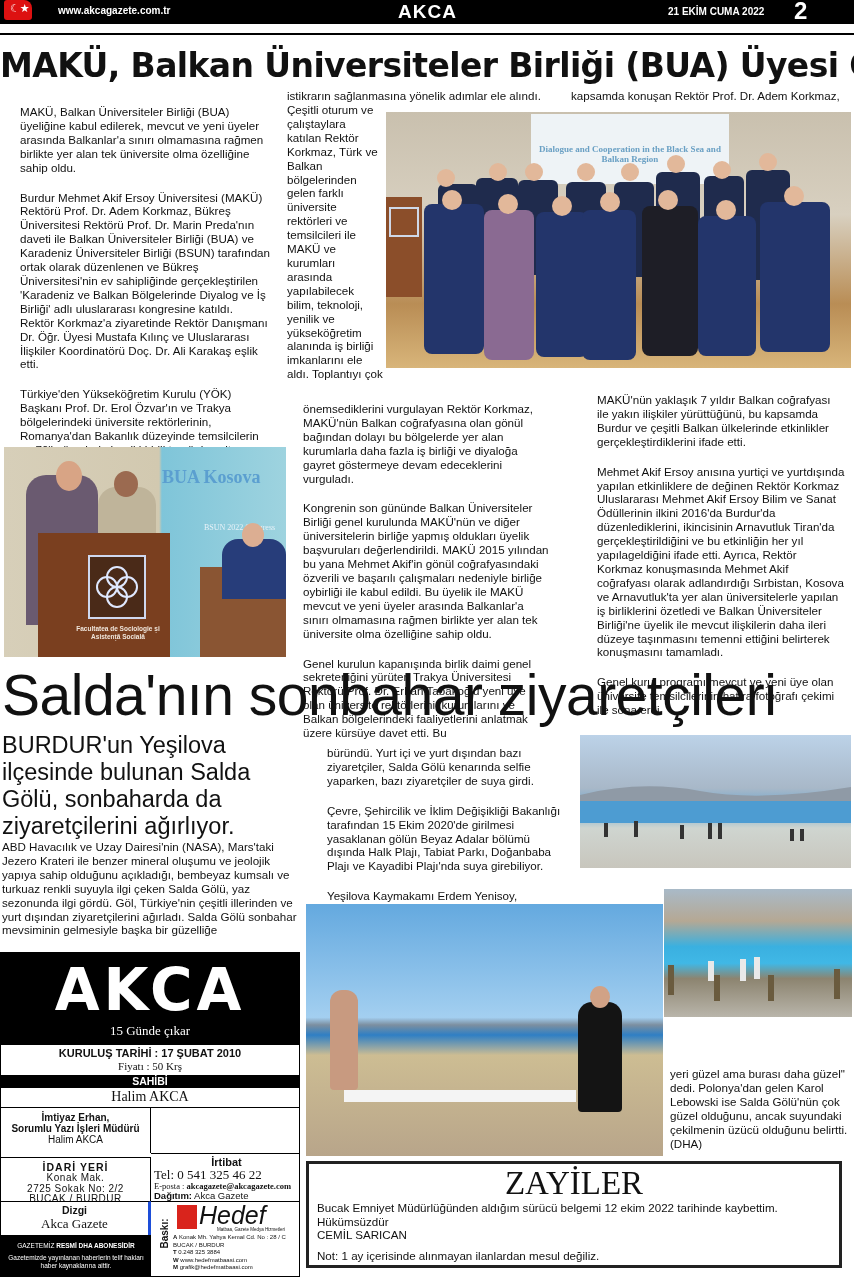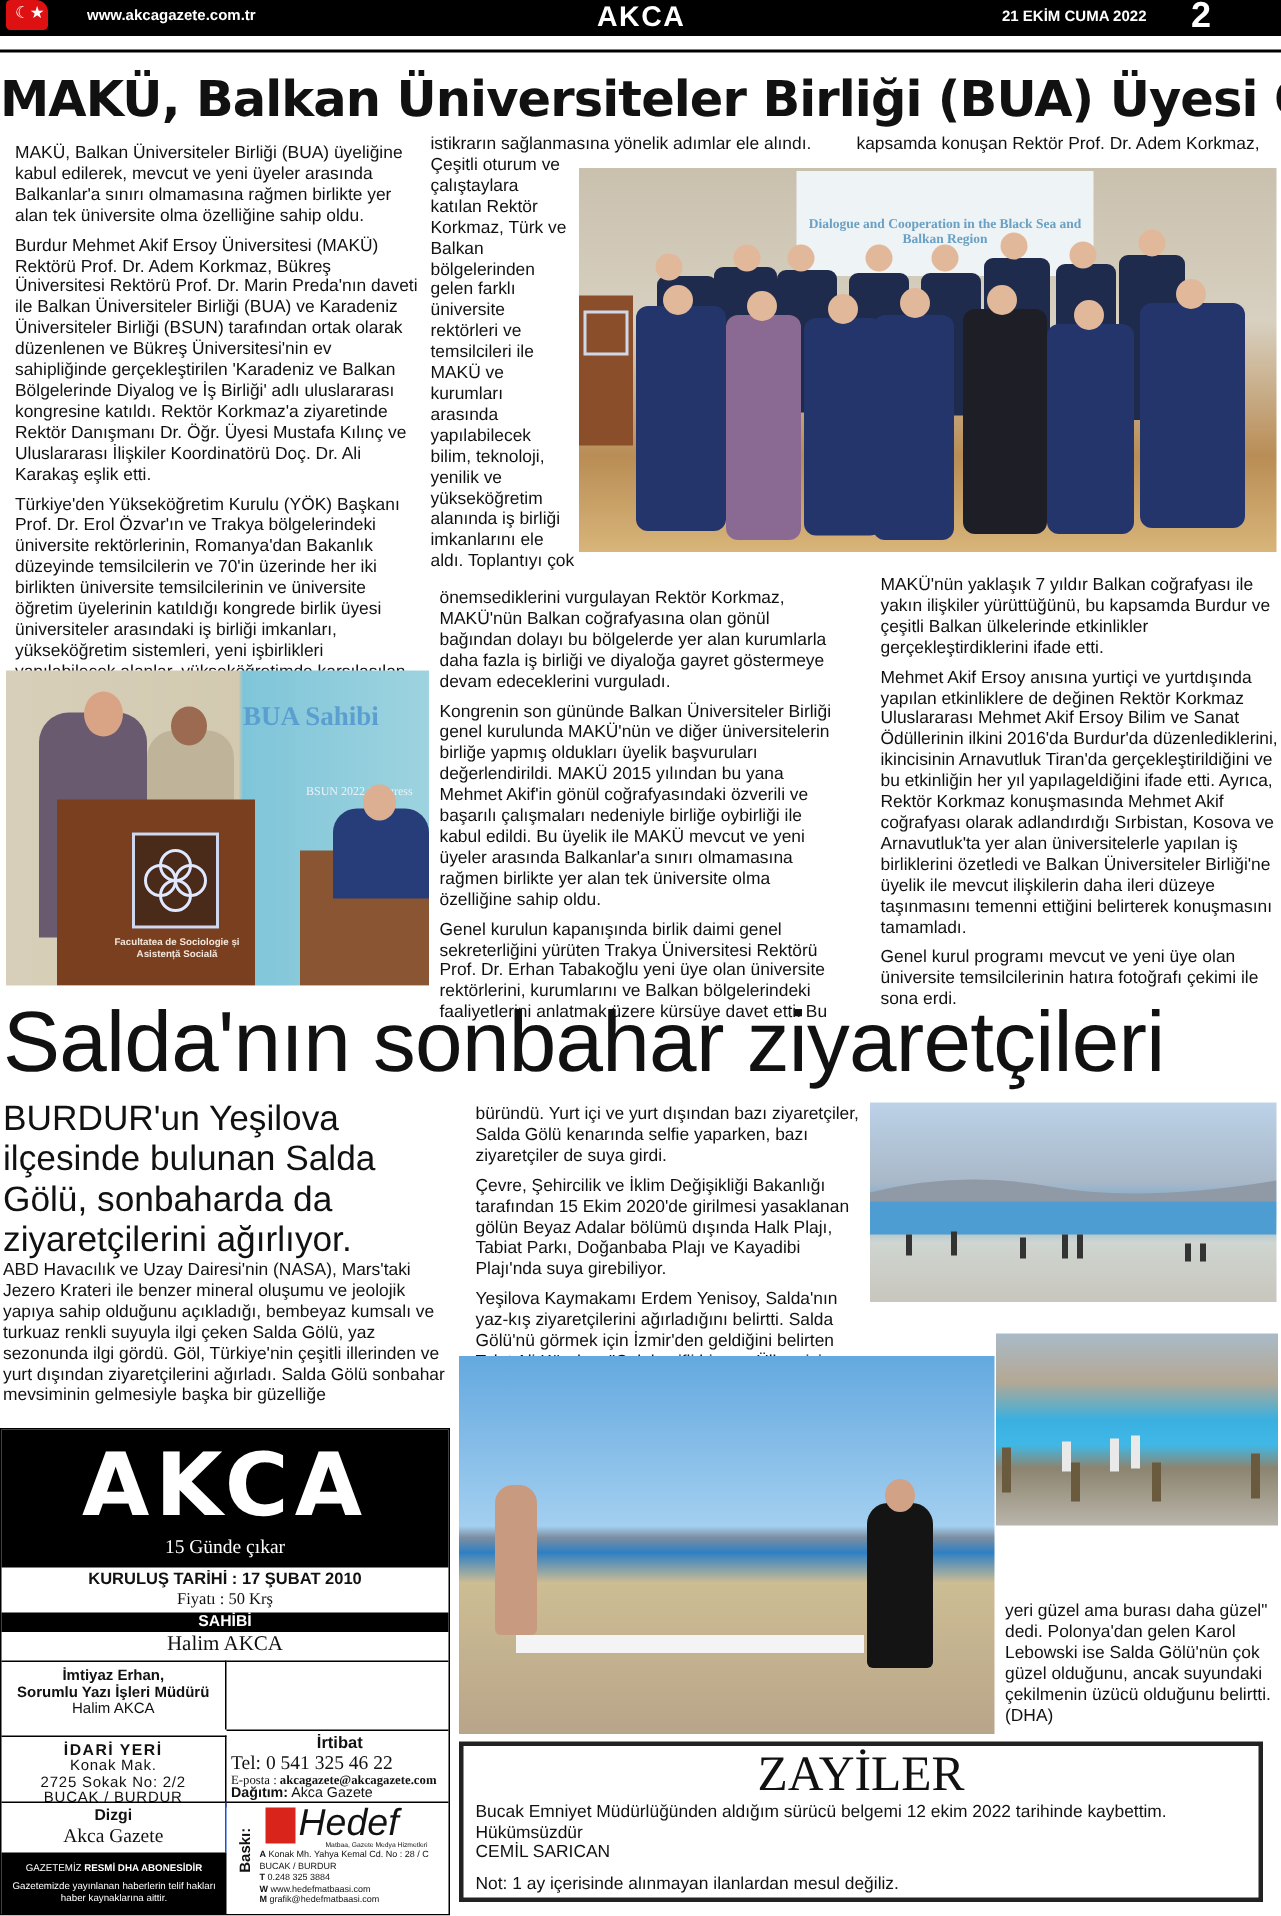--- a/index.html
+++ b/index.html
@@ -8,21 +8,21 @@
   .topbar{left:0;top:0;width:854px;height:24px;background:#000;}
   .topbar .url{left:58px;top:5px;color:#fff;font-size:10px;font-weight:bold;}
   .topbar .logo{left:398px;top:1px;color:#fff;font-size:19px;font-weight:bold;letter-spacing:1px;}
   .topbar .date{left:668px;top:6px;color:#fff;font-size:10px;font-weight:bold;}
   .topbar .page{left:794px;top:-3px;color:#fff;font-size:24px;font-weight:bold;}
   .flag{left:4px;top:0;width:28px;height:20px;background:#d11;border-radius:3px 8px 3px 3px;}
   .flag span{color:#fff;font-size:11px;position:absolute;left:6px;top:2px;}
   .rule{left:0;top:33px;width:854px;height:2px;background:#000;}
   .headline1{left:0;top:44px;width:854px;font-family:"DejaVu Sans",sans-serif;font-weight:bold;font-size:33px;letter-spacing:-0.6px;line-height:44px;white-space:nowrap;}
   .col{font-size:11.6px;line-height:13.9px;}
-  .col p{margin:6px;}
+  .col p{margin:16px;}
   .photo{overflow:hidden;}
   .ph1{left:386px;top:112px;width:465px;height:256px;background:linear-gradient(#c9c0ae 0%,#d8d0c0 40%,#b98d55 75%,#d8b57a 100%);}
   .ph2{left:4px;top:447px;width:282px;height:210px;background:linear-gradient(90deg,#d7cfb9 0%,#d2c9b0 55%,#7fc5d9 56%,#9ed3df 100%);}
   .headline2{left:2px;top:660px;width:850px;font-size:57px;line-height:70px;white-space:nowrap;letter-spacing:-0.5px;}
   .lead{left:2px;top:732px;width:300px;font-size:23.5px;line-height:27px;}
   .ph3{left:580px;top:735px;width:271px;height:133px;background:linear-gradient(#bcd2e8 0%,#a8b8c8 40%,#6aa6cf 55%,#cfd5d0 70%,#c8c6bd 100%);}
   .ph4{left:306px;top:904px;width:357px;height:252px;background:linear-gradient(#64a9df 0%,#a3cff0 45%,#7c8fa0 48%,#2f7fc4 52%,#cdbd93 60%,#b8a58a 100%);}
   .ph5{left:664px;top:889px;width:188px;height:128px;background:linear-gradient(#a9bac8 0%,#b5a894 25%,#3ab0e0 45%,#40b8e6 58%,#8c8470 70%,#b9b5aa 100%);}
   .masthead{left:0;top:952px;width:300px;height:325px;border:1px solid #000;box-sizing:border-box;}
   .mh-black{left:0;top:0;width:298px;height:92px;background:#000;}
@@ -113,21 +113,21 @@
         <circle cx="176" cy="94" r="10"></circle>
       <circle cx="224" cy="90" r="10"></circle>
         <circle cx="282" cy="88" r="10"></circle>
         <circle cx="340" cy="98" r="10"></circle>
         <circle cx="408" cy="84" r="10"></circle>
     </g>
   </svg>
 </div>
 
 <div class="abs photo ph2">
-  <div class="abs" style="left:158px;top:20px;width:124px;font-family:'Liberation Serif',serif;font-weight:bold;font-size:18px;color:#5b9fd0;">BUA Sahibi</div>
+  <div class="abs" style="left:158px;top:20px;width:124px;font-family:'Liberation Serif',serif;font-weight:bold;font-size:18px;color:#5b9fd0;">BUA Kosova</div>
   <div class="abs" style="left:200px;top:76px;width:90px;font-family:'Liberation Serif',serif;font-size:8px;color:#e8f2f8;">BSUN 2022 Congress</div>
   <div class="abs" style="left:22px;top:28px;width:72px;height:150px;background:#6a5a70;border-radius:20px 20px 0 0;"></div>
   <div class="abs" style="left:52px;top:14px;width:26px;height:30px;background:#d8a485;border-radius:50%;"></div>
   <div class="abs" style="left:94px;top:40px;width:58px;height:55px;background:#bfb49a;border-radius:18px 18px 0 0;"></div>
   <div class="abs" style="left:110px;top:24px;width:24px;height:26px;background:#9b6a50;border-radius:50%;"></div>
   <div class="abs" style="left:34px;top:86px;width:132px;height:124px;background:#7a3f1f;">
     <div class="abs" style="left:50px;top:22px;width:58px;height:64px;background:#4a2a18;border:2px solid #cfd8ef;box-sizing:border-box;">
       <svg width="54" height="60">
           <g fill="none" stroke="#dfe8ff" stroke-width="2">
             <circle cx="27" cy="20" r="10"></circle>
@@ -218,21 +218,21 @@
     <div style="font-size:10px;line-height:10.5px;letter-spacing:.5px;">2725 Sokak No: 2/2</div>
     <div style="font-size:10px;line-height:10.5px;letter-spacing:.5px;">BUCAK / BURDUR</div>
   </div>
   <div class="abs cell" style="left:150px;top:200px;width:148px;height:48px;text-align:left;padding-left:3px;">
     <div style="text-align:center;font-size:11px;font-weight:bold;margin-top:2px;">İrtibat</div>
     <div style="font-family:'Liberation Serif',serif;font-size:13px;line-height:13px;">Tel: 0 541 325 46 22</div>
     <div style="font-size:8.5px;font-family:'Liberation Serif',serif;white-space:nowrap;"><span>E-posta : </span><b>akcagazete@akcagazete.com</b></div>
     <div style="font-size:9.5px;line-height:10px;"><b>Dağıtım:</b><span> Akca Gazete</span></div>
   </div>
 
-  <div class="abs cell" style="left:0;top:248px;width:150px;height:34px;border-right:1px solid #1d4ed8;">
+  <div class="abs cell" style="left:0;top:248px;width:150px;height:34px;border-right:3px solid #1d4ed8;">
     <div style="font-size:10.5px;font-weight:bold;margin-top:2px;">Dizgi</div>
     <div style="font-size:13px;font-family:'Liberation Serif',serif;">Akca Gazete</div>
   </div>
   <div class="abs" style="left:0;top:282px;width:150px;height:41px;background:#000;color:#fff;text-align:center;">
     <div style="font-size:6.5px;margin-top:7px;"><span>GAZETEMİZ </span><b>RESMİ DHA ABONESİDİR</b></div>
     <div style="font-size:6.5px;line-height:8px;margin:5px 6px 0;">Gazetemizde yayınlanan haberlerin telif hakları haber kaynaklarına aittir.</div>
   </div>
   <div class="abs cell" style="left:150px;top:248px;width:148px;height:75px;text-align:left;">
     <div class="abs" style="left:-2px;top:26px;transform:rotate(-90deg);font-size:10px;font-weight:bold;">Baskı:</div>
     <div class="abs" style="left:26px;top:3px;width:20px;height:24px;background:#d9241c;"></div>

